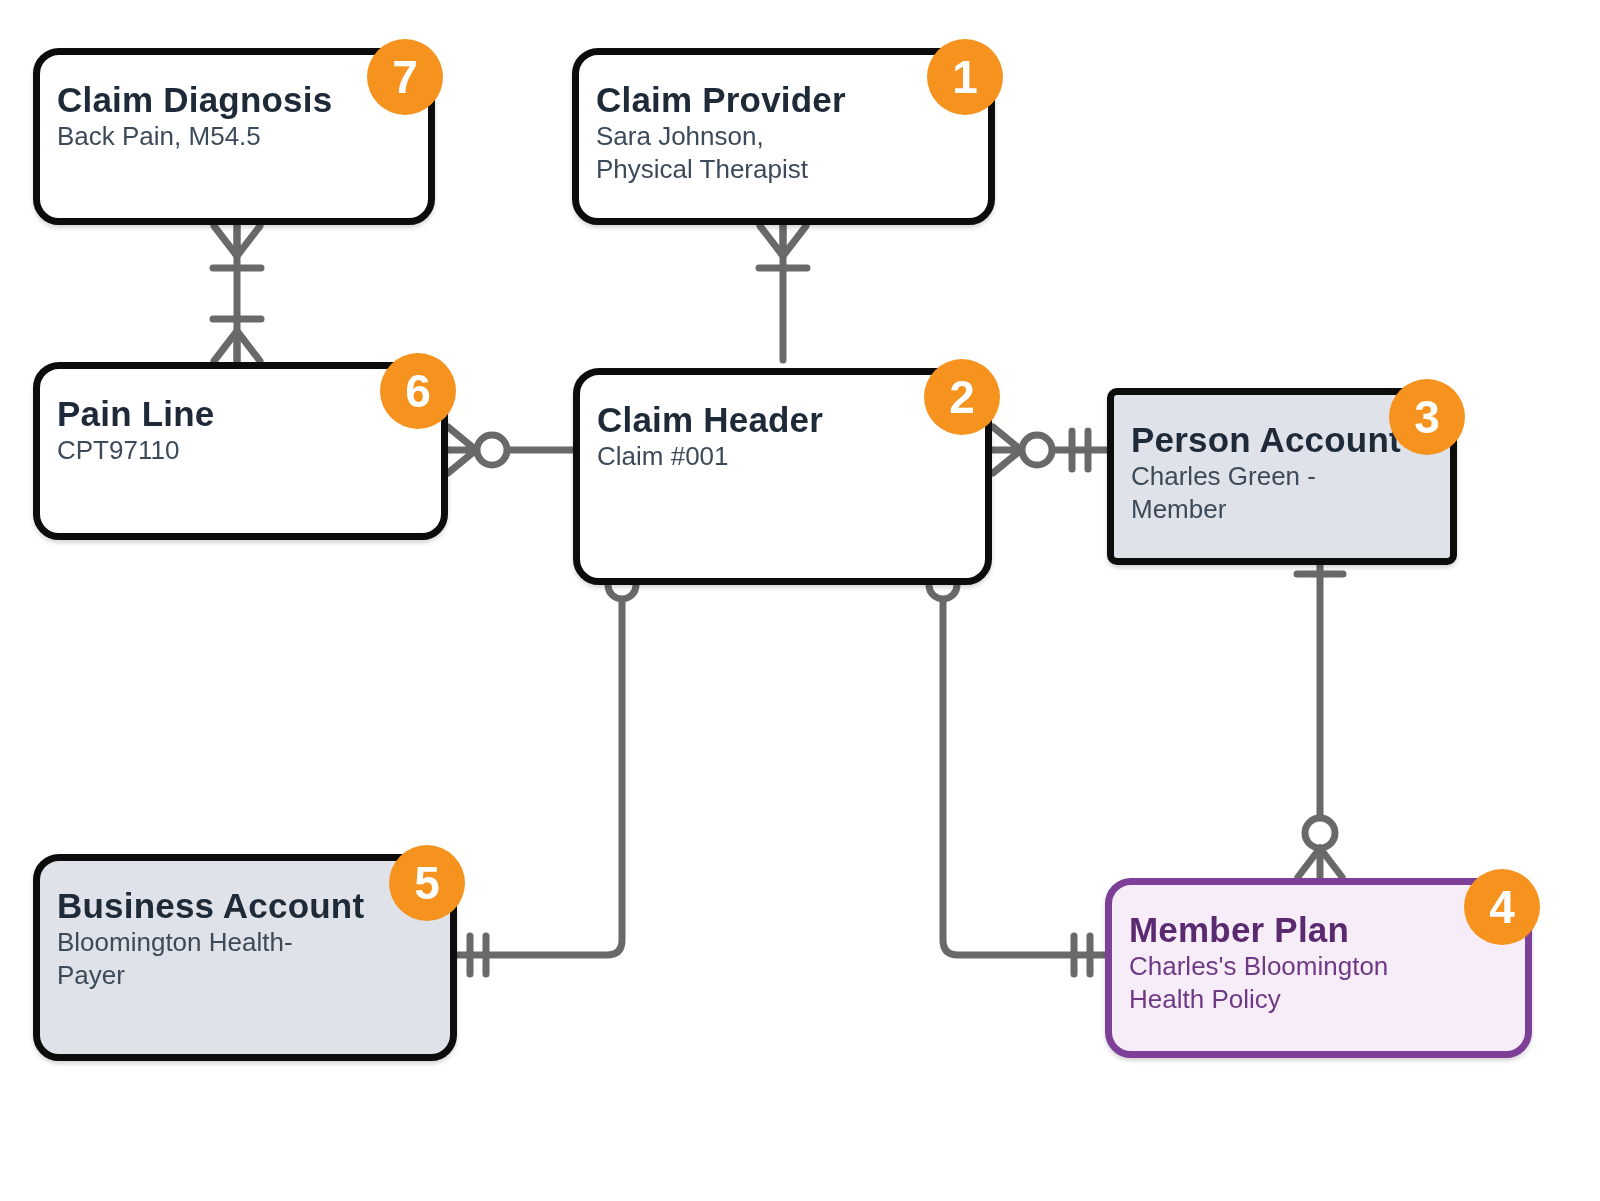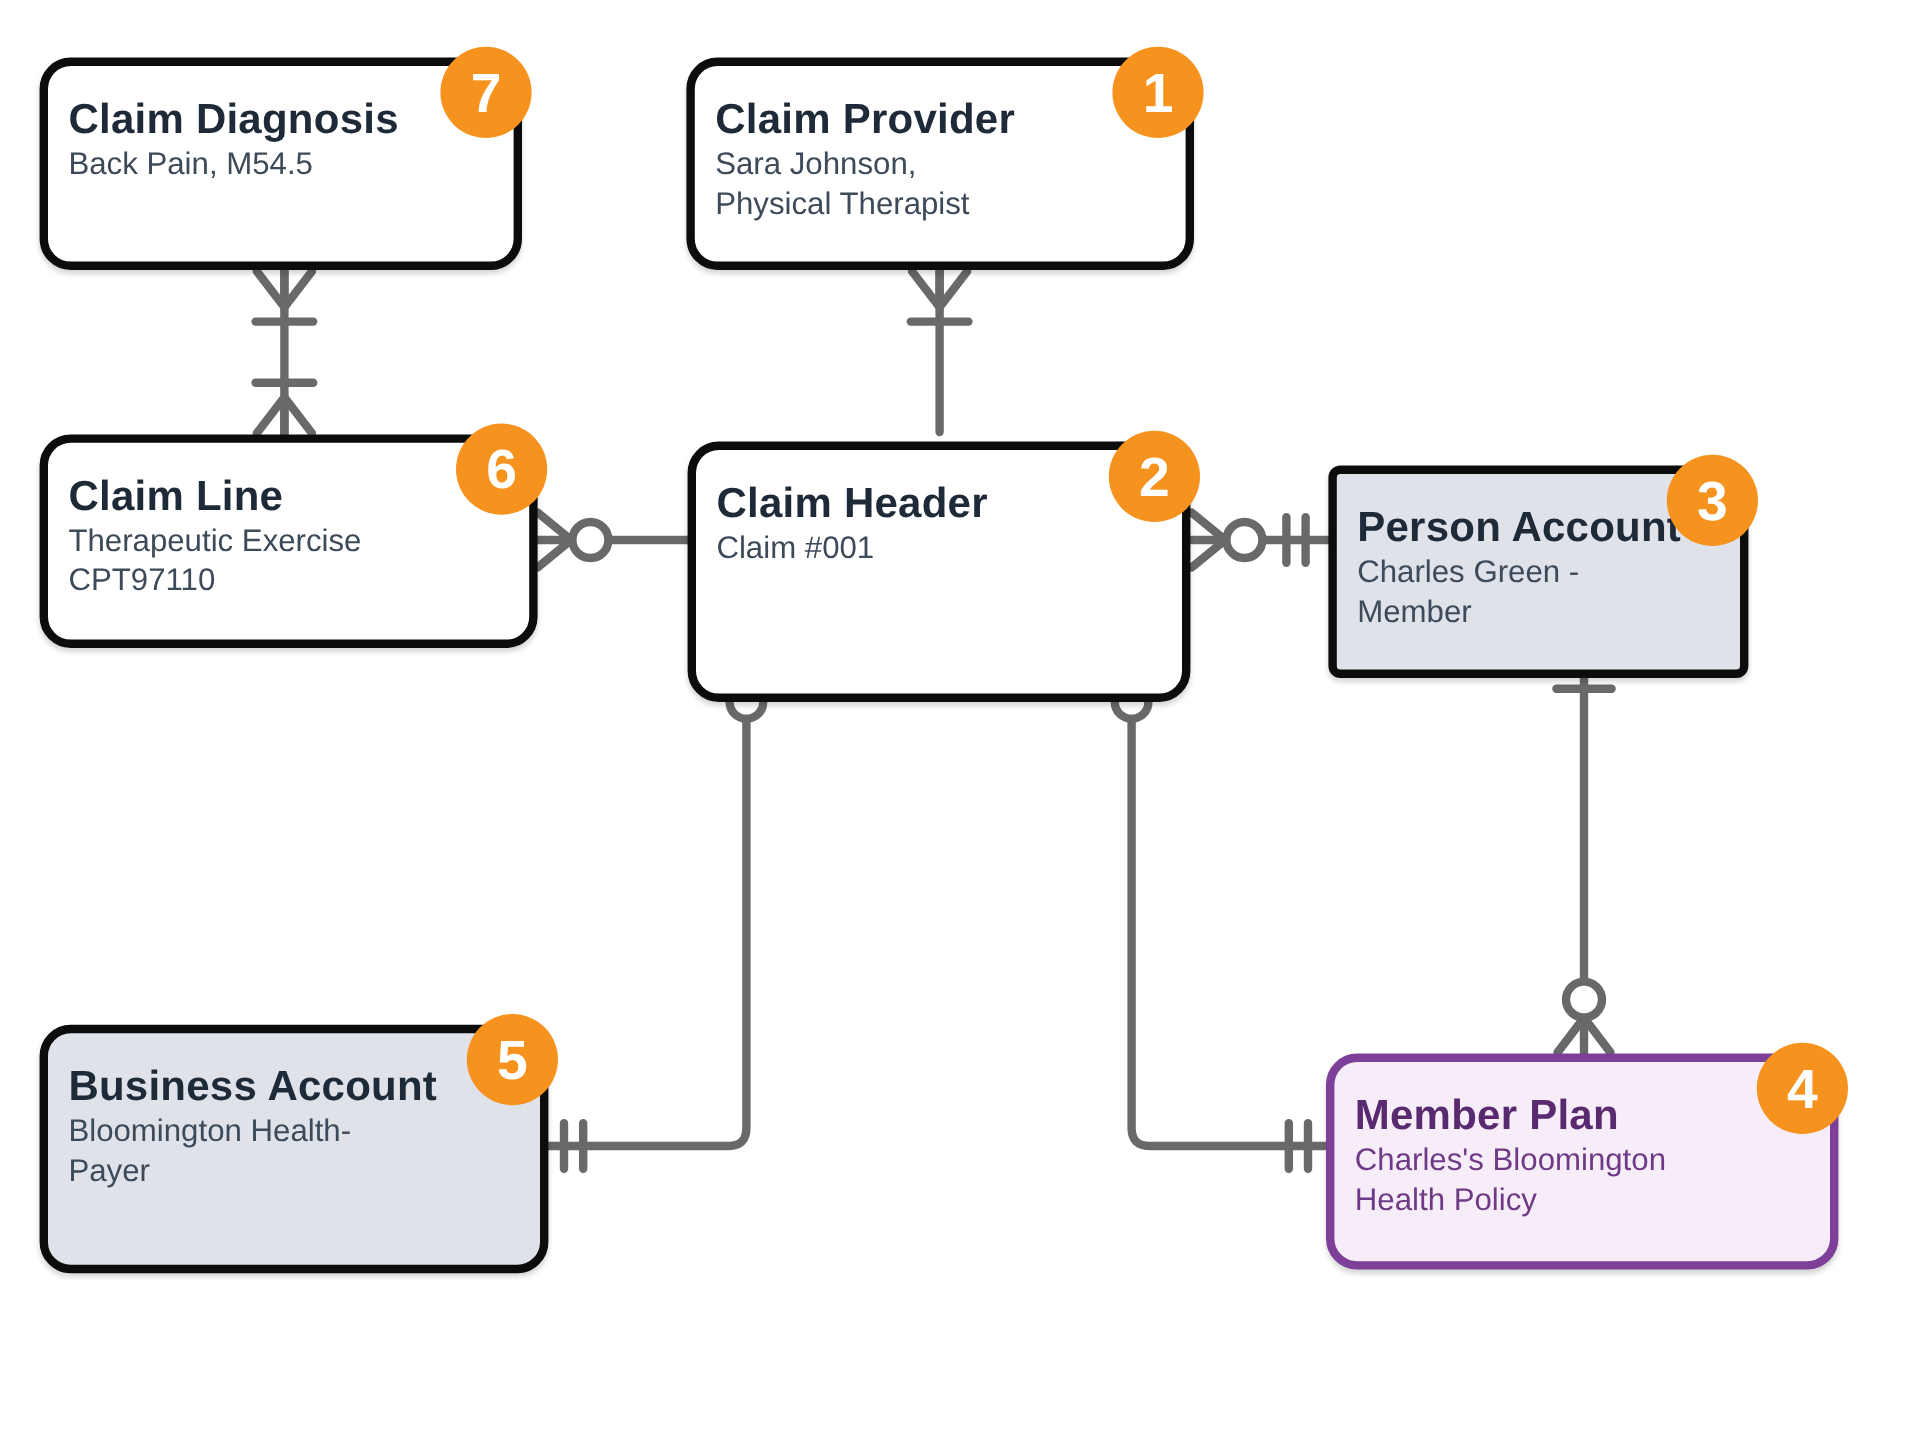--- a/index.html
+++ b/index.html
@@ -107,23 +107,22 @@
   <div class="node external" style="left:572px;top:48px;width:423px;height:177px;">
     <div class="node-title">Claim Provider</div>
     <div class="node-sub">
       <span>Sara Johnson,</span>
       <span>Physical Therapist</span>
     </div>
     <div class="badge">1</div>
   </div>
 
   <div class="node external" style="left:33px;top:362px;width:415px;height:178px;">
-    <div class="node-title">Claim Line</div>
+    <div class="node-title">Pain Line</div>
     <div class="node-sub">
-      <span>Therapeutic Exercise</span>
       <span>CPT97110</span>
     </div>
     <div class="badge">6</div>
   </div>
 
   <div class="node external" style="left:573px;top:368px;width:419px;height:217px;">
     <div class="node-title">Claim Header</div>
     <div class="node-sub">
       <span>Claim #001</span>
       <span></span>

